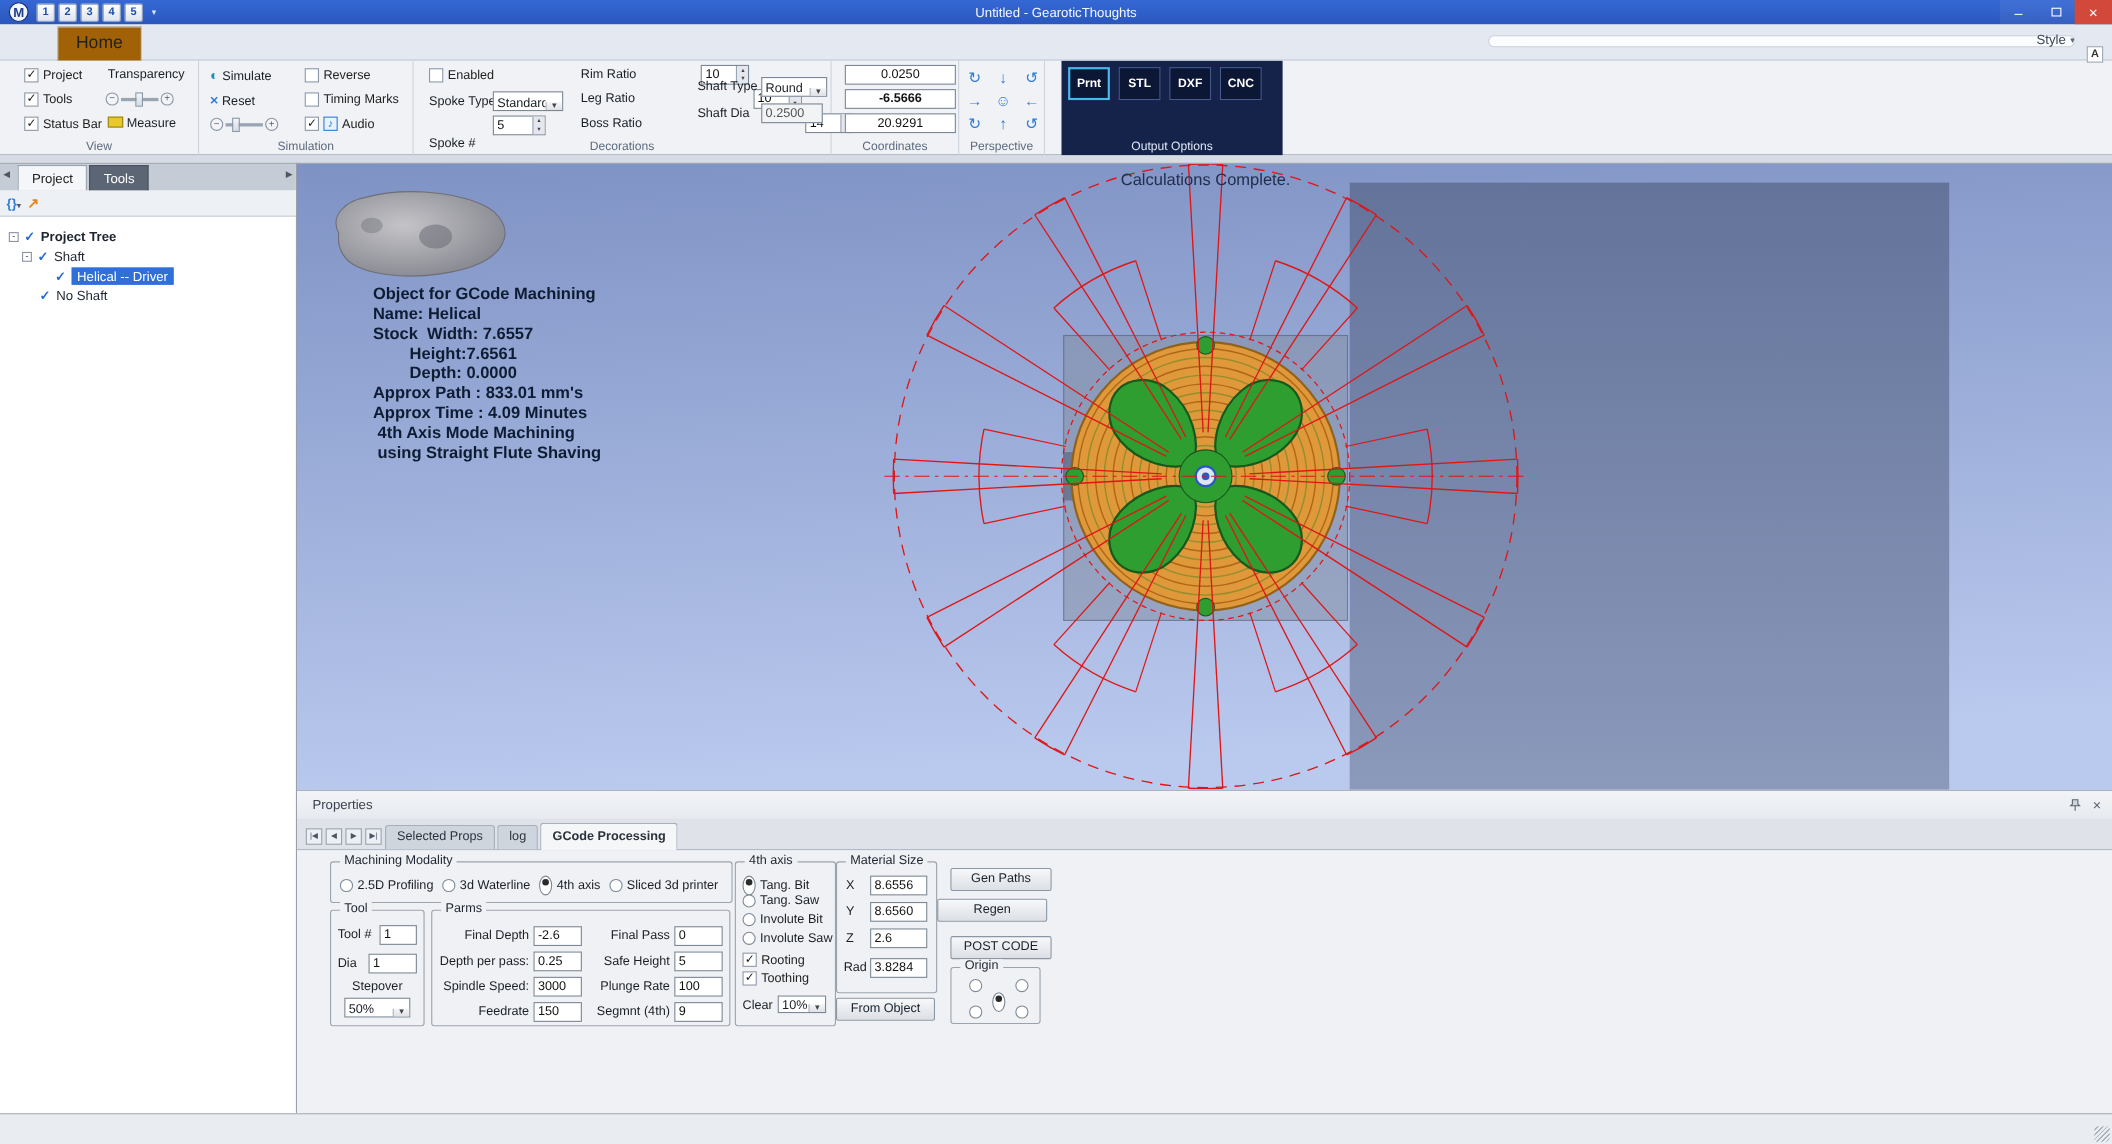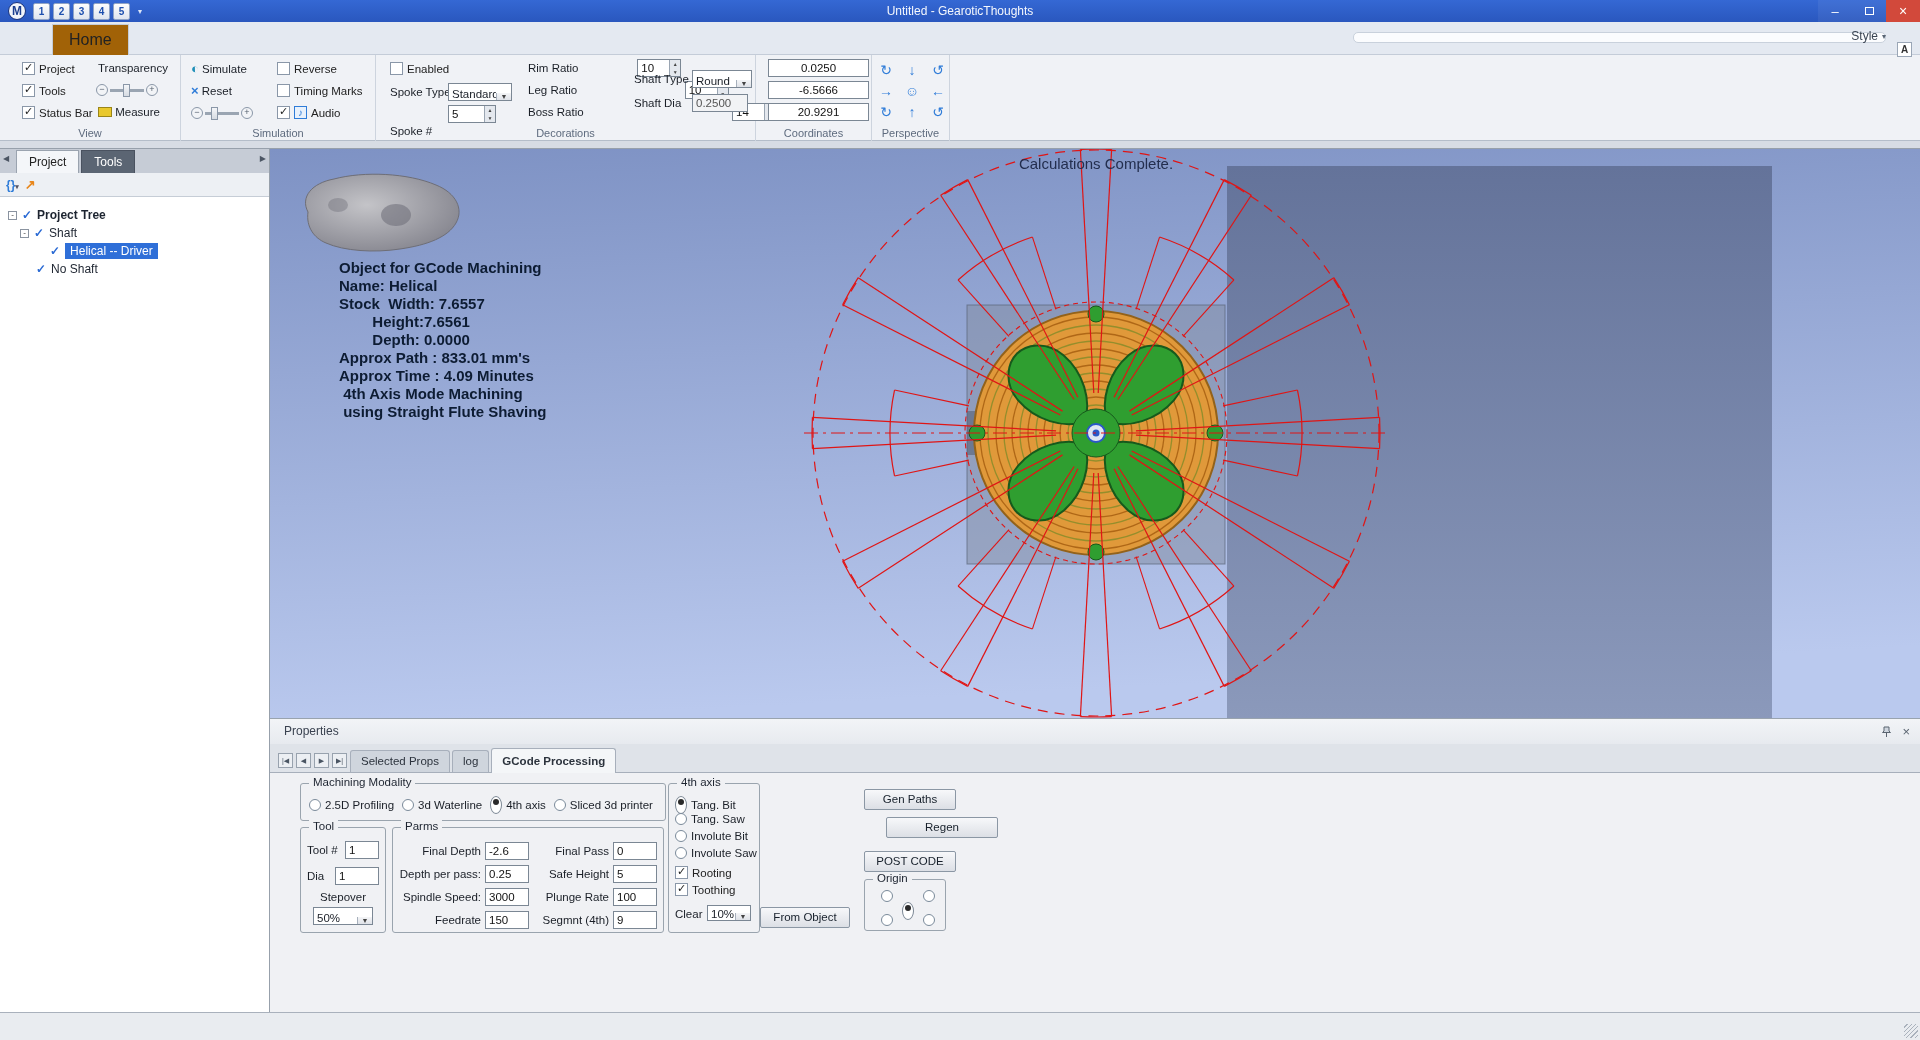--- a/index.html
+++ b/index.html
@@ -247,40 +247,47 @@
       <span class="val">Round</span>
         <span class="arr">▼</span>
     </div>
     <div class="ritem-abs" style="left:258px;top:42px;font-size:11.5px">Shaft Dia</div>
     <input class="tb dis ritem-abs" style="left: 316px; top: 39px; width: 56px;" value="0.2500">
     <div class="glabel">Decorations</div>
   </div>
 
   <div class="rgroup" style="left:756px;width:116px">
     <input class="tb coord-in ritem-abs" style="left: 12px; top: 4px;" value="0.0250">
-    <input class="tb coord-in ritem-abs" style="left: 12px; top: 26px;" value="-6.5666">
+    <input class="tb coord-in ritem-abs" style="left: 12px; top: 26px; font-weight: bold;" value="-6.5666">
     <input class="tb coord-in ritem-abs" style="left: 12px; top: 48px;" value="20.9291">
     <div class="glabel">Coordinates</div>
   </div>
 
   <div class="rgroup" style="left:872px;width:78px">
     <div class="persp ritem-abs" style="left:1px;top:5px">
       <span class="persp-btn">↻</span>
       <span class="persp-btn">↓</span>
       <span class="persp-btn">↺</span>
       <span class="persp-btn">→</span>
       <span class="persp-btn">☺</span>
       <span class="persp-btn">←</span>
       <span class="persp-btn">↻</span>
       <span class="persp-btn">↑</span>
       <span class="persp-btn">↺</span>
     </div>
     <div class="glabel">Perspective</div>
   </div>
 
+  <div class="rgroup g-out" style="left:965px;width:201px">
+    <div class="out-btn hl" style="left:6px">Prnt</div>
+    <div class="out-btn" style="left:52px">STL</div>
+    <div class="out-btn" style="left:98px">DXF</div>
+    <div class="out-btn" style="left:144px">CNC</div>
+    <div class="glabel">Output Options</div>
+  </div>
 </div>
 
 <div class="sidebar">
   <div class="sb-tabs">
     <span class="sb-arrow l">◀</span>
     <div class="sb-tab active">Project</div>
     <div class="sb-tab dark">Tools</div>
     <span class="sb-arrow r">▶</span>
   </div>
   <div class="sb-toolbar">
@@ -541,24 +548,35 @@
           <span class="cb checked"></span>
           <span>Toothing</span>
         </label>
       <div class="plab" style="position:absolute;left:6px;top:124px;text-align:left">Clear</div>
       <div class="sel" style="position:absolute;left:38px;top:121px;width:44px;height:16px">
         <span class="val" style="padding-top:1px">10%</span>
           <span class="arr">▼</span>
       </div>
     </div>
 
+    <div class="gbox" style="left:490px;top:10px;width:92px;height:120px">
+      <span class="gblab">Material Size</span>
+      <div class="plab" style="position:absolute;left:8px;top:15px;text-align:left">X</div>
+      <input class="tb" style="position: absolute; left: 30px; top: 12px; width: 52px;" value="8.6556">
+      <div class="plab" style="position:absolute;left:8px;top:39px;text-align:left">Y</div>
+      <input class="tb" style="position: absolute; left: 30px; top: 36px; width: 52px;" value="8.6560">
+      <div class="plab" style="position:absolute;left:8px;top:63px;text-align:left">Z</div>
+      <input class="tb" style="position: absolute; left: 30px; top: 60px; width: 52px;" value="2.6">
+      <div class="plab" style="position:absolute;left:6px;top:90px;text-align:left">Rad</div>
+      <input class="tb" style="position: absolute; left: 30px; top: 87px; width: 52px;" value="3.8284">
+    </div>
     <div class="btn" style="left:490px;top:134px;width:90px;height:21px">From Object</div>
 
     <div class="btn" style="left:594px;top:16px;width:92px;height:21px">Gen Paths</div>
-    <div class="btn" style="left:616px;top:44px;width:112px;height:21px">Regen</div>
+    <div class="btn" style="left:582px;top:44px;width:100px;height:21px">Regen</div>
     <div class="btn" style="left:594px;top:78px;width:92px;height:21px">POST CODE</div>
 
     <div class="gbox" style="left:594px;top:106px;width:82px;height:52px">
       <span class="gblab">Origin</span>
       <span class="radio origin-radio" style="left:16px;top:10px"></span>
       <span class="radio origin-radio" style="left:58px;top:10px"></span>
       <span class="radio sel origin-radio" style="left:37px;top:22px"></span>
       <span class="radio origin-radio" style="left:16px;top:34px"></span>
       <span class="radio origin-radio" style="left:58px;top:34px"></span>
     </div>

